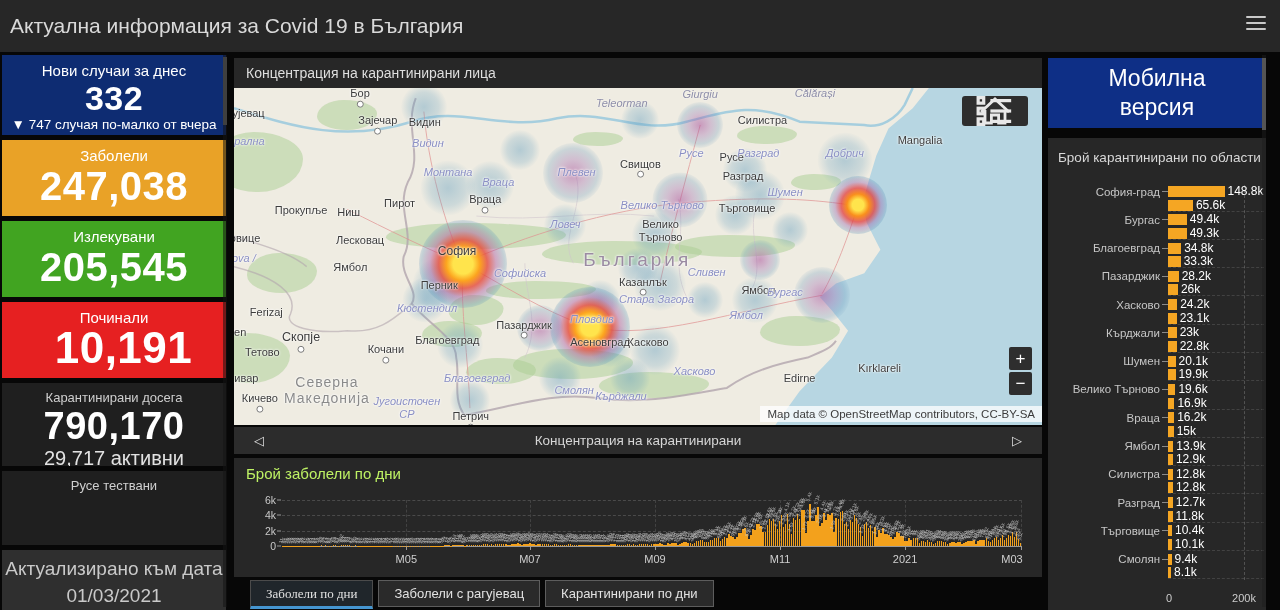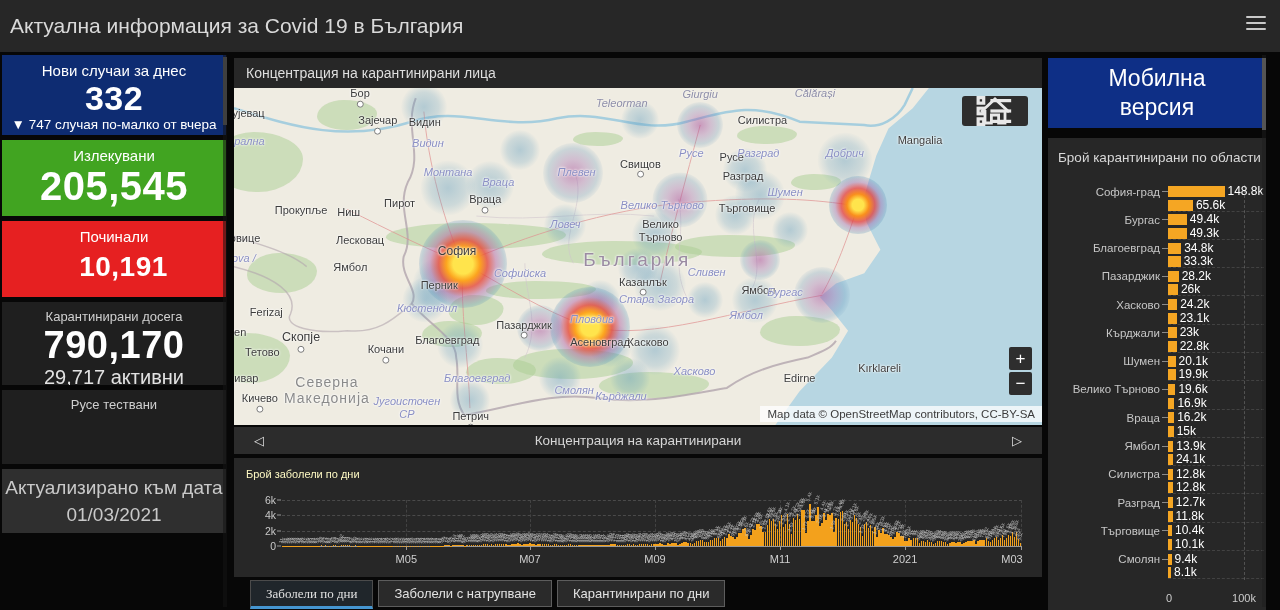--- a/index.html
+++ b/index.html
@@ -43,21 +43,21 @@
   .mt-btn{width:28px;height:26px;display:flex;align-items:center;justify-content:center;color:#e8e8e8;cursor:pointer;}
   #zoom-box{position:absolute;right:10px;bottom:30px;display:flex;flex-direction:column;gap:2px;}
   .z-btn{width:23px;height:23px;background:#2e2e2e;color:#fff;font-size:17px;line-height:23px;text-align:center;cursor:pointer;border-radius:2px;}
   #attrib{position:absolute;right:0;bottom:3px;background:rgba(255,255,255,.75);color:#3c3c3c;font-size:11.5px;padding:2px 7px;}
   #carousel{position:relative;height:27px;background:#2c2c2c;margin-top:2px;color:#d6d6d6;}
   #carousel .c-lab{position:absolute;left:0;right:0;top:0;text-align:center;line-height:27px;font-size:13.5px;}
   .c-arrow{position:absolute;top:0;line-height:27px;font-size:13px;color:#e0e0e0;cursor:pointer;}
   #c-prev{left:20px;} #c-next{right:20px;}
   
   #chart-panel{position:absolute;left:234px;top:458px;width:808px;height:119px;background:#272727;}
-  #chart-panel .panel-hd{background:none;padding-left:12px;height:28px;line-height:32px;font-size:11px;color:#fef9c3;}
+  #chart-panel .panel-hd{background:none;padding-left:12px;height:28px;line-height:32px;font-size:15px;color:#bef264;}
   #tc{position:absolute;left:48px;top:42px;width:740px;height:46px;}
   .hgrid{position:absolute;left:0;right:0;height:0;border-top:1px dashed #4a4a4a;}
   .vgrid{position:absolute;top:0;bottom:0;width:0;border-left:1px dashed #424242;}
   #tc-axis{position:absolute;left:0;right:0;bottom:-1px;height:1px;background:#9a9a9a;}
   .ylab{position:absolute;left:-34px;width:28px;text-align:right;font-size:10.5px;color:#c9c9c9;transform:translateY(-50%);}
   .ytick{position:absolute;left:-5px;width:4px;height:1px;background:#999;transform:translateY(-.5px);}
   .tbar{position:absolute;bottom:0;width:1.5px;background:#f3a11c;}
   .nz{position:absolute;font-size:5px;color:rgba(198,198,198,.85);transform:rotate(-72deg);transform-origin:left bottom;white-space:nowrap;line-height:1;}
   .xtick{position:absolute;top:46px;width:1px;height:4px;background:#9a9a9a;}
   .xlab{position:absolute;top:53px;font-size:11px;color:#cfcfcf;transform:translateX(-50%);}
@@ -97,27 +97,31 @@
       <span></span>
     </div>
 </div>
 
 <div id="left-col">
     <div class="card" style="background: rgb(14, 44, 114); height: 80px;">
       <div class="c-title">Нови случаи за днес</div>
       <div class="c-value" style="font-size: 34px; line-height: 38px;">332</div>
       <div class="c-sub">▼ 747 случая по-малко от вчера</div>
     </div>
+    <div class="card" style="background: rgb(233, 162, 39); height: 76px;">
+      <div class="c-title">Заболели</div>
+      <div class="c-value" style="font-size: 40px; line-height: 44px;">247,038</div>
+    </div>
     <div class="card" style="background: rgb(65, 164, 33); height: 76px;">
       <div class="c-title">Излекувани</div>
       <div class="c-value" style="font-size: 40px; line-height: 44px;">205,545</div>
     </div>
     <div class="card" style="background: rgb(230, 32, 33); height: 76px;">
       <div class="c-title">Починали</div>
-      <div class="c-value" style="font-size: 28px; line-height: 44px; margin-left: 19px;">10,191</div>
+      <div class="c-value" style="font-size: 44px; line-height: 44px; margin-left: 19px;">10,191</div>
     </div>
     <div class="card dark" style="background: rgb(31, 31, 31); height: 83px;">
       <div class="c-title">Карантинирани досега</div>
       <div class="c-value" style="font-size: 38px; line-height: 42px;">790,170</div>
       <div class="c-sub" style="font-size: 20px; color: rgb(226, 226, 226);">29,717 активни</div>
     </div>
     <div class="card dark" style="background: rgb(31, 31, 31); height: 74px;">
       <div class="c-title">Русе тествани</div>
     </div>
     <div class="card muted" style="background: rgb(47, 47, 47); height: 58px;">
@@ -1058,21 +1062,21 @@
       <span class="nz" style="left: 734.918px; bottom: 15.6313px;">1.8k</span>
       <div class="tbar" style="left: 735.945px; height: 6.54733px;"></div>
       <span class="nz" style="left: 736.945px; bottom: 8.54733px;">854</span>
       <div class="tbar" style="left: 737.973px; height: 2.54533px;"></div>
       <span class="nz" style="left: 738.973px; bottom: 4.54533px;">332</span>
     </div>
 </div>
 
 <div id="tab-bar">
     <div class="tab active">Заболели по дни</div>
-    <div class="tab">Заболели с натрупване</div>
+    <div class="tab">Заболели с рагујевац</div>
     <div class="tab">Карантинирани по дни</div>
   </div>
 
 <div id="right-col">
   <div id="mobile-btn">
     <span>Мобилна версия</span>
   </div>
   <div id="right-panel">
     <div class="panel-hd">Брой карантинирани по области</div>
     <div id="rgrid"></div>
@@ -1227,21 +1231,21 @@
           <div class="rbarw">
             <div class="rbar" style="width: 5.3px; background: rgb(245, 166, 35);"></div>
             <div class="rval" style="left: 8.3px;">13.9k</div>
           </div>
         </div>
         <div class="rrow sep">
           <div class="rlab"></div>
           <div class="rtick off"></div>
           <div class="rbarw">
             <div class="rbar" style="width: 4.9px; background: rgb(245, 166, 35);"></div>
-            <div class="rval" style="left: 7.9px;">24.1k</div>
+            <div class="rval" style="left: 7.9px;">12.9k</div>
           </div>
         </div>
         <div class="rrow">
           <div class="rlab">Силистра</div>
           <div class="rtick"></div>
           <div class="rbarw">
             <div class="rbar" style="width: 4.9px; background: rgb(245, 166, 35);"></div>
             <div class="rval" style="left: 7.9px;">12.8k</div>
           </div>
         </div>
@@ -1296,18 +1300,18 @@
         <div class="rrow sep">
           <div class="rlab"></div>
           <div class="rtick off"></div>
           <div class="rbarw">
             <div class="rbar" style="width: 3.1px; background: rgb(245, 166, 35);"></div>
             <div class="rval" style="left: 6.1px;">8.1k</div>
           </div>
         </div>
       </div>
     <div id="raxis0">0</div>
-    <div id="raxis200">100k</div>
+    <div id="raxis200">200k</div>
   </div>
 </div>
 <div id="scroll-right">
     <div class="thumb"></div>
   </div>
 
 </body></html>

